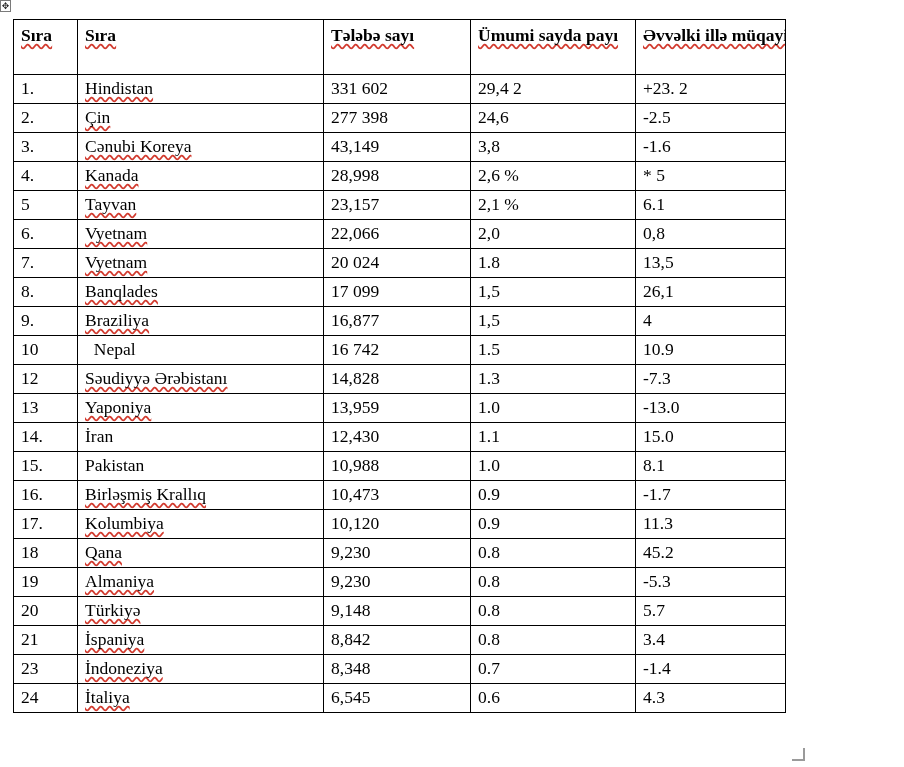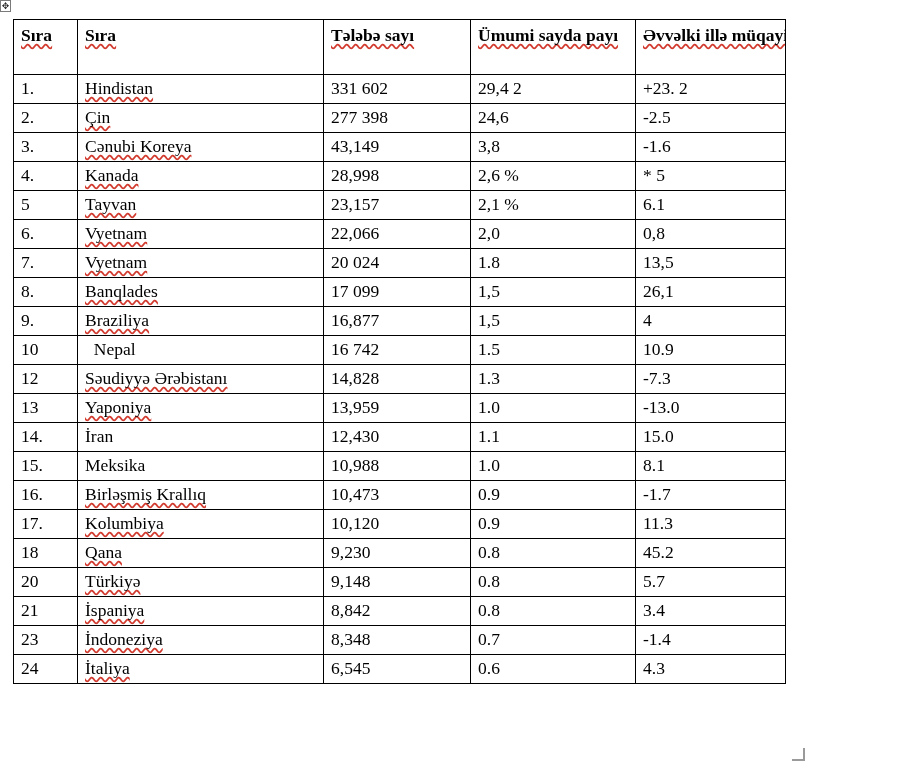--- a/index.html
+++ b/index.html
@@ -222,21 +222,21 @@
         </tr>
         <tr>
           <td class="rank">14.</td>
           <td class="country">İran</td>
           <td class="count">12,430</td>
           <td class="share">1.1</td>
           <td class="change">15.0</td>
         </tr>
         <tr>
           <td class="rank">15.</td>
-          <td class="country">Meksika</td>
+          <td class="country">Pakistan</td>
           <td class="count">10,988</td>
           <td class="share">1.0</td>
           <td class="change">8.1</td>
         </tr>
         <tr>
           <td class="rank">16.</td>
           <td class="country"><span class="sp">Birləşmiş Krallıq</span></td>
           <td class="count">10,473</td>
           <td class="share">0.9</td>
           <td class="change">-1.7</td>
@@ -249,20 +249,27 @@
           <td class="change">11.3</td>
         </tr>
         <tr>
           <td class="rank">18</td>
           <td class="country"><span class="sp">Qana</span></td>
           <td class="count">9,230</td>
           <td class="share">0.8</td>
           <td class="change">45.2</td>
         </tr>
         <tr>
+          <td class="rank">19</td>
+          <td class="country"><span class="sp">Almaniya</span></td>
+          <td class="count">9,230</td>
+          <td class="share">0.8</td>
+          <td class="change">-5.3</td>
+        </tr>
+        <tr>
           <td class="rank">20</td>
           <td class="country"><span class="sp">Türkiyə</span></td>
           <td class="count">9,148</td>
           <td class="share">0.8</td>
           <td class="change">5.7</td>
         </tr>
         <tr>
           <td class="rank">21</td>
           <td class="country"><span class="sp">İspaniya</span></td>
           <td class="count">8,842</td>

